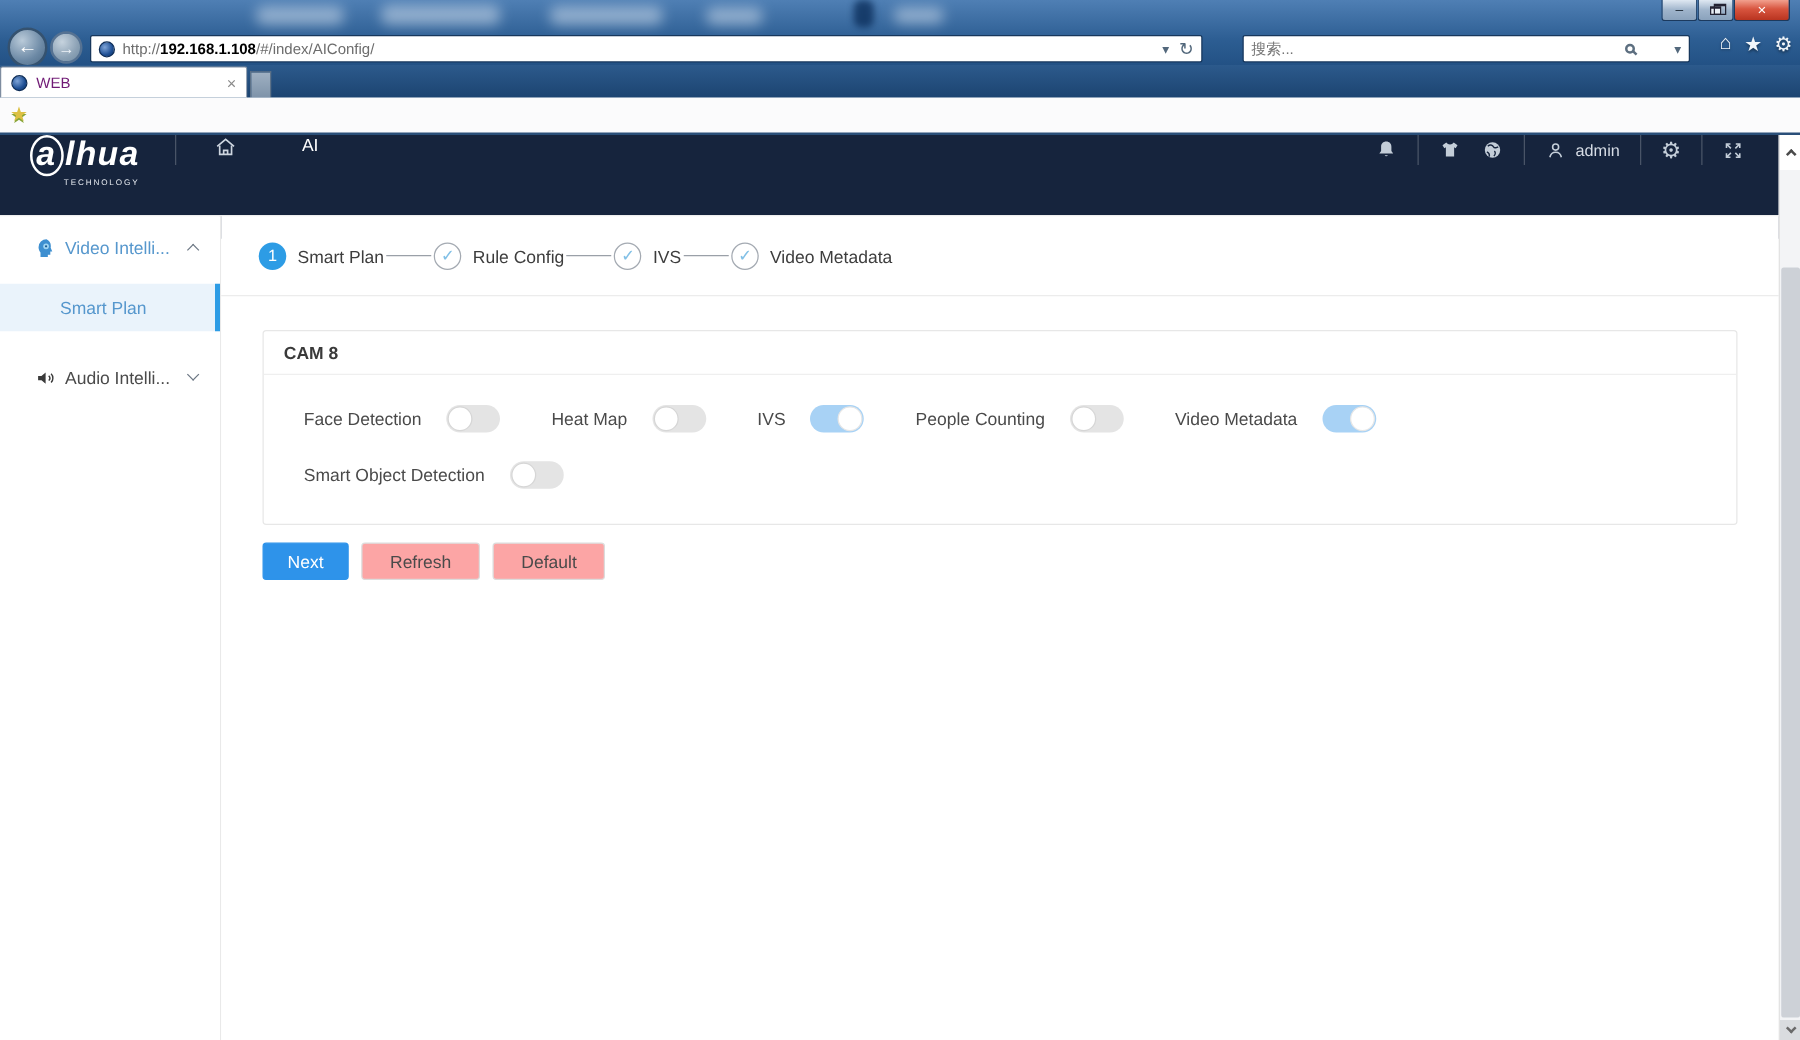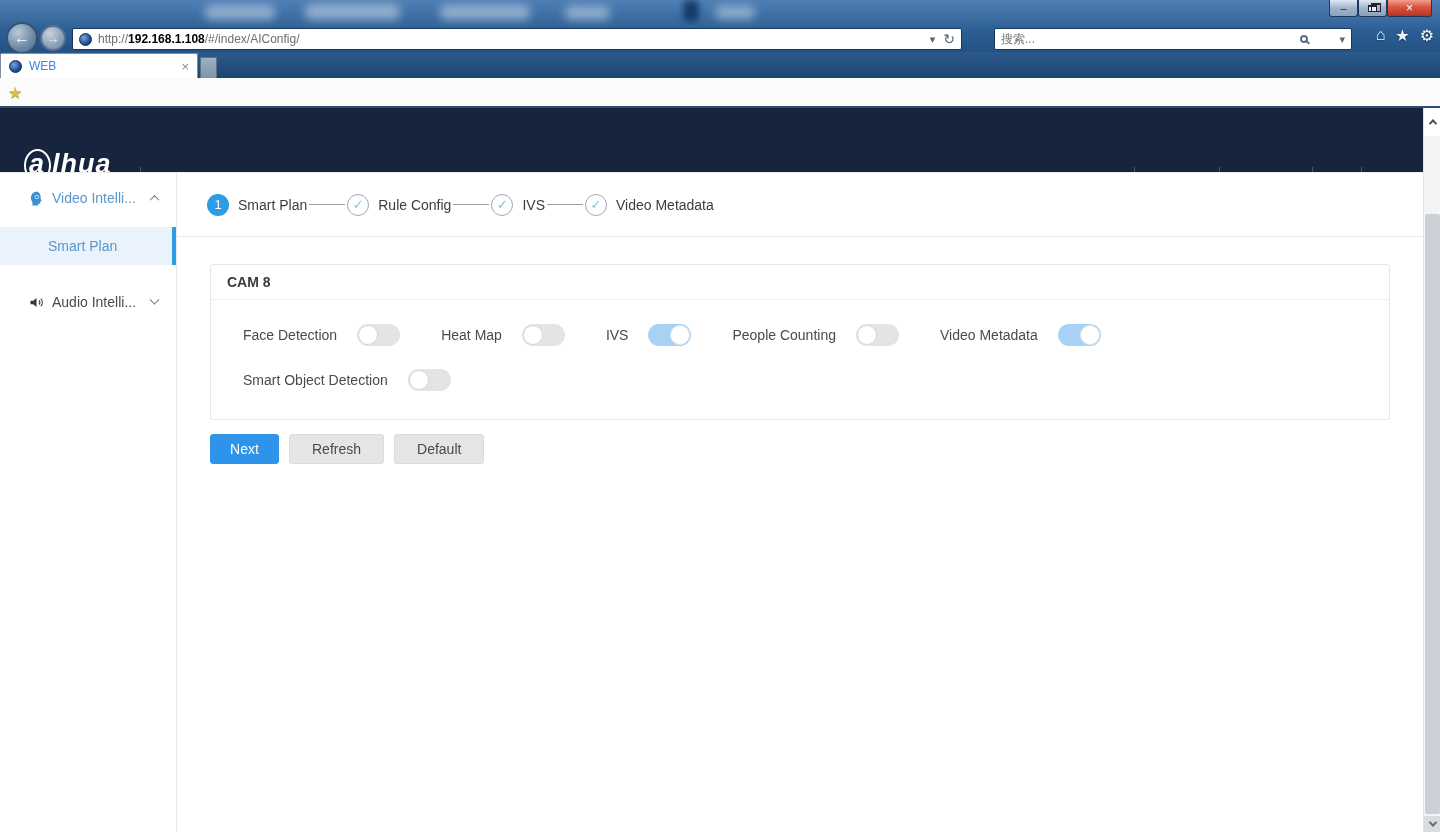--- a/index.html
+++ b/index.html
@@ -45,31 +45,31 @@
   .chrome-tools { position:absolute; right:6px; top:1px; display:flex; gap:10px; color:#f2f6fa; font-size:16px; }
   .chrome-tools span { text-shadow:0 1px 2px rgba(0,0,0,.4); }
   .favicon { width:13px; height:13px; border-radius:50%; flex:none;
              background:radial-gradient(circle at 35% 35%, #7ea4d8, #1e4f94 60%, #123463);
              border:1px solid #0e2d57; }
   .tabrow { position:absolute; left:0; top:52px; width:100%; height:26px;
             background:linear-gradient(#2c5a8c,#1c4471); }
   .tab { position:absolute; left:0; top:1px; width:198px; height:25px; background:#fff;
          border:1px solid #7e8da0; border-bottom:none; border-radius:2px 2px 0 0;
          display:flex; align-items:center; padding:0 8px; }
-  .tab-title { font-size:12px; color:#3b82f6; margin-left:7px; }
+  .tab-title { font-size:12px; color:#701a75; margin-left:7px; }
   .tab-close { margin-left:auto; color:#8a8a8a; font-size:13px; }
   .tab-stub { position:absolute; left:200px; top:5px; width:17px; height:21px;
               background:linear-gradient(#9fb0c2,#7e93a9); border:1px solid #5d7288; border-bottom:none; }
   .favbar { position:absolute; left:0; top:78px; width:100%; height:30px; background:#fbfbfc;
             border-bottom:2px solid #2a4f79; display:flex; align-items:center; padding:0 8px; }
   .fav-star { font-size:16px; color:#ddc043; text-shadow:0 1px 0 #86a437; }
 
   
   .app-header { position:absolute; left:0; top:108px; width:1423px; height:83px;
-                background:var(--header-bg); display:flex; align-items:flex-end; color:#c9d2dd; }
+                background:var(--header-bg); display:flex; align-items:flex-start; color:#c9d2dd; }
   .logo { margin-left:24px; color:#fff; line-height:1; }
   .logo .mark { font-size:27px; font-weight:bold; font-style:italic; letter-spacing:1px; }
   .logo .mark .ring-a { display:inline-block; border:2.5px solid #fff; border-radius:50%;
                         padding:0 4px 2px 3px; margin-right:1px; font-style:italic; }
   .logo .tagline { font-size:6.5px; letter-spacing:1.5px; margin-top:3px; text-align:right; color:#e8ecf2; }
   .hdr-div { width:1px; height:24px; background:rgba(255,255,255,.22); margin:0 0 0 28px; }
   .hdr-item { display:flex; align-items:center; }
   .hdr-home { margin-left:30px; }
   .hdr-ai { margin-left:52px; color:#fff; font-size:14px; }
   .hdr-right { margin-left:auto; display:flex; align-items:center; gap:16px; margin-right:28px; }
@@ -128,21 +128,21 @@
   .toggle .knob { position:absolute; top:1px; left:1px; width:20px; height:20px; border-radius:50%;
                   background:#fff; border:1px solid #d6d6d6; }
   .toggle.st-on { background:var(--toggle-on); }
   .toggle.st-on-disabled { background:var(--toggle-on-disabled); }
   .toggle.st-on .knob, .toggle.st-on-disabled .knob { left:auto; right:1px; border-color:#e6e6e6; }
 
   .btn-row { display:flex; gap:10px; margin:14px 0 0 33px; }
   .btn { height:30px; border-radius:3px; font-size:14px; display:flex; align-items:center;
          justify-content:center; font-family:"Liberation Sans", sans-serif; }
   .btn.primary { width:69px; background:#2e93ea; color:#fff; border:1px solid #2e93ea; }
-  .btn.plain { background:#e5e5e5; border:1px solid #dcdcdc; color:#4a4a4a; padding:0 22px; }
+  .btn.plain { background:#fca5a5; border:1px solid #dcdcdc; color:#4a4a4a; padding:0 22px; }
 
   
   .scrollbar { position:absolute; right:0; top:108px; width:17px; height:724px; background:#f3f4f6;
                border-left:1px solid #e3e3e3; }
   .sb-up { position:absolute; top:0; left:0; width:17px; height:28px; background:#fff;
            display:flex; align-items:center; justify-content:center; }
   .sb-chev { width:6px; height:6px; border-left:2px solid #4a4a4a; border-top:2px solid #4a4a4a;
              transform:rotate(45deg) translate(1px,1px); }
   .sb-thumb { position:absolute; top:106px; left:1px; width:15px; height:600px; background:#cdd1d7;
               border-radius:2px; }

